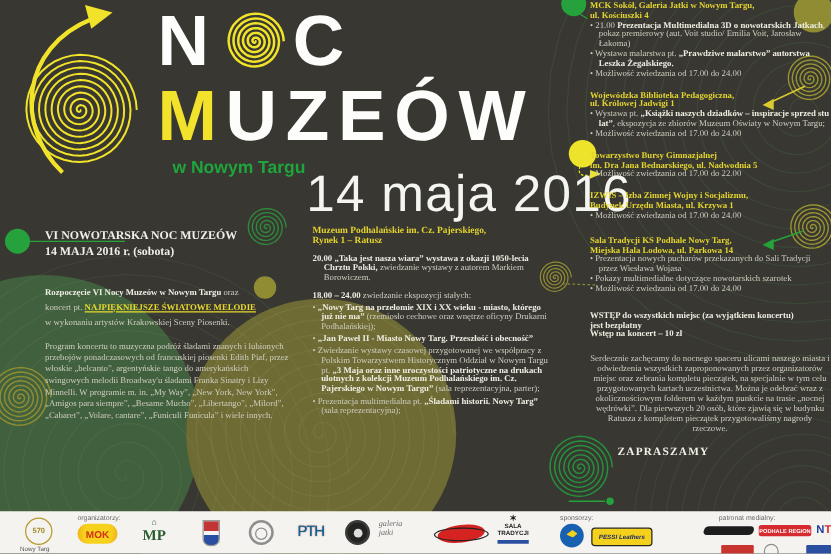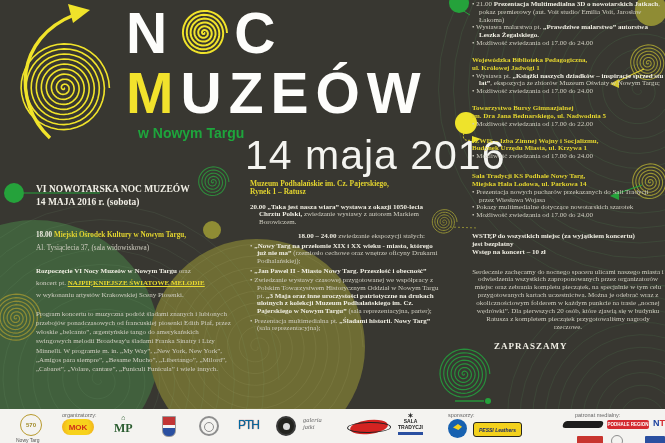--- a/index.html
+++ b/index.html
@@ -30,21 +30,21 @@
   .left-col .lead{font-size:9.5px;line-height:1.32;font-weight:bold;color:#f1efe6;margin-bottom:21px;}
   .left-col .venue{line-height:1.8;font-size:7.2px;margin-bottom:11px;}
   .left-col .opening{line-height:1.7;width:172px;margin-bottom:8px;}
   .concert-title{color:#e9d92f;font-weight:bold;text-decoration:underline;}
   .left-col .program{line-height:1.32;}
 
   
   .mid-col{left:250px;top:180px;width:192px;font-size:7px;line-height:1.1;}
   .mid-col .venue-h{font-size:7.5px;line-height:1.12;margin-bottom:7px;}
   .mid-col .evt{padding-left:9px;text-indent:-9px;margin-bottom:6px;}
-  .mid-col .evt2{padding-left:9px;text-indent:-9px;margin-bottom:2px;margin-left:48px;}
+  .mid-col .evt2{padding-left:9px;text-indent:-9px;margin-bottom:2px;}
   .mid-col .bullet{margin-bottom:2px;}
 
   
   .right-col{left:472px;top:1px;width:192px;font-size:7px;line-height:1.12;}
   .right-col section{margin-bottom:9px;}
   .right-col .sec5{margin-bottom:0;}
   .sec-h{font-weight:bold;color:#e3d42f;}
   .adm{margin-top:13px;font-weight:bold;color:#eeece1;}
   .closing{margin-top:12px;line-height:1.13;text-align:center;}
   .invite{margin-top:9px;padding-left:22px;font-weight:bold;font-size:9px;
@@ -176,24 +176,20 @@
     </div>
   </div>
   <div class="subtitle">w Nowym Targu</div>
   <div class="date">14 maja 2016</div>
 
   <div class="col left-col">
     <div class="lead">
       <span>VI NOWOTARSKA NOC MUZEÓW</span><br>
       <span>14 MAJA 2016 r. (sobota)</span>
     </div>
-    <div class="venue">
-      <span class="b">18.00 </span><span class="yh">Miejski Ośrodek Kultury w Nowym Targu,</span><br>
-      <span>Al. Tysiąclecia 37, (sala widowiskowa)</span>
-    </div>
     <div class="opening">
       <span class="b">Rozpoczęcie VI Nocy Muzeów w Nowym Targu</span><span> oraz koncert pt. </span><span class="concert-title">NAJPIĘKNIEJSZE ŚWIATOWE MELODIE</span><span> w wykonaniu artystów Krakowskiej Sceny Piosenki.</span>
     </div>
     <div class="program">Program koncertu to muzyczna podróż śladami znanych i lubionych przebojów ponadczasowych od francuskiej piosenki Edith Piaf, przez włoskie „belcanto”, argentyńskie tango do amerykańskich swingowych melodii Broadway'u śladami Franka Sinatry i Lizy Minnelli. W programie m. in. „My Way”, „New York, New York”, „Amigos para siempre”, „Besame Mucho”, „Libertango”, „Milord”, „Cabaret”, „Volare, cantare”, „Funiculi Funicula” i wiele innych.</div>
   </div>
 
   <div class="col mid-col">
     <div class="venue-h yh">
       <span>Muzeum Podhalańskie im. Cz. Pajerskiego,</span><br>
       <span>Rynek 1 – Ratusz</span>
@@ -213,20 +209,24 @@
     <div class="bullet">
       <span>Zwiedzanie wystawy czasowej przygotowanej we współpracy z Polskim Towarzystwem Historycznym Oddział w Nowym Targu pt. </span><span class="b">„3 Maja oraz inne uroczystości patriotyczne na drukach ulotnych z kolekcji Muzeum Podhalańskiego im. Cz. Pajerskiego w Nowym Targu”</span><span> (sala reprezentacyjna, parter);</span>
     </div>
     <div class="bullet">
       <span>Prezentacja multimedialna pt. </span><span class="b">„Śladami historii. Nowy Targ”</span><span> (sala reprezentacyjna);</span>
     </div>
   </div>
 
   <div class="col right-col">
     <section>
+      <div class="sec-h">
+        <span>MCK Sokół, Galeria Jatki w Nowym Targu,</span><br>
+        <span>ul. Kościuszki 4</span>
+      </div>
       <div class="bullet">
         <span>21.00 </span><span class="b">Prezentacja Multimedialna 3D o nowotarskich Jatkach</span><span>, pokaz premierowy (aut. Voit studio/ Emilia Voit, Jarosław Łakoma)</span>
       </div>
       <div class="bullet">
         <span>Wystawa malarstwa pt. </span><span class="b">„Prawdziwe malarstwo” autorstwa Leszka Żegalskiego.</span>
       </div>
       <div class="bullet">
         <span>Możliwość zwiedzania od 17.00 do 24.00</span>
       </div>
     </section>

